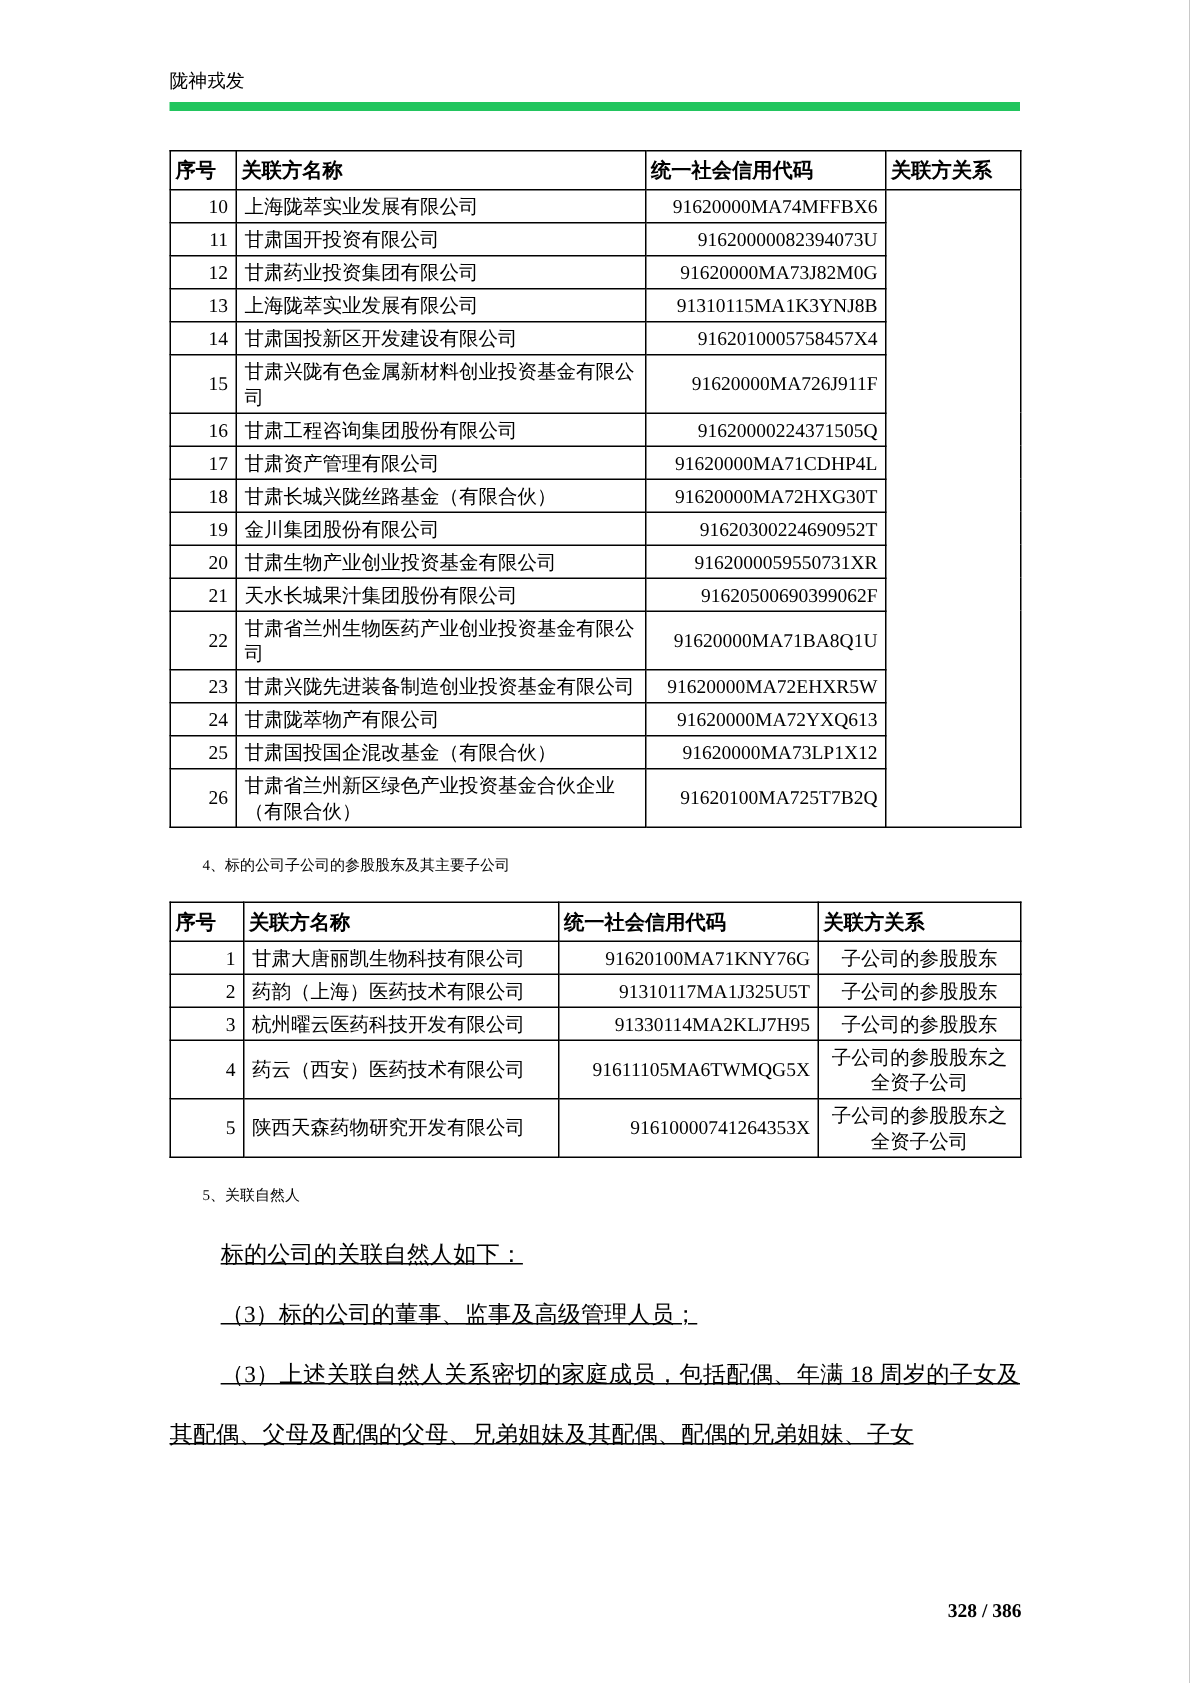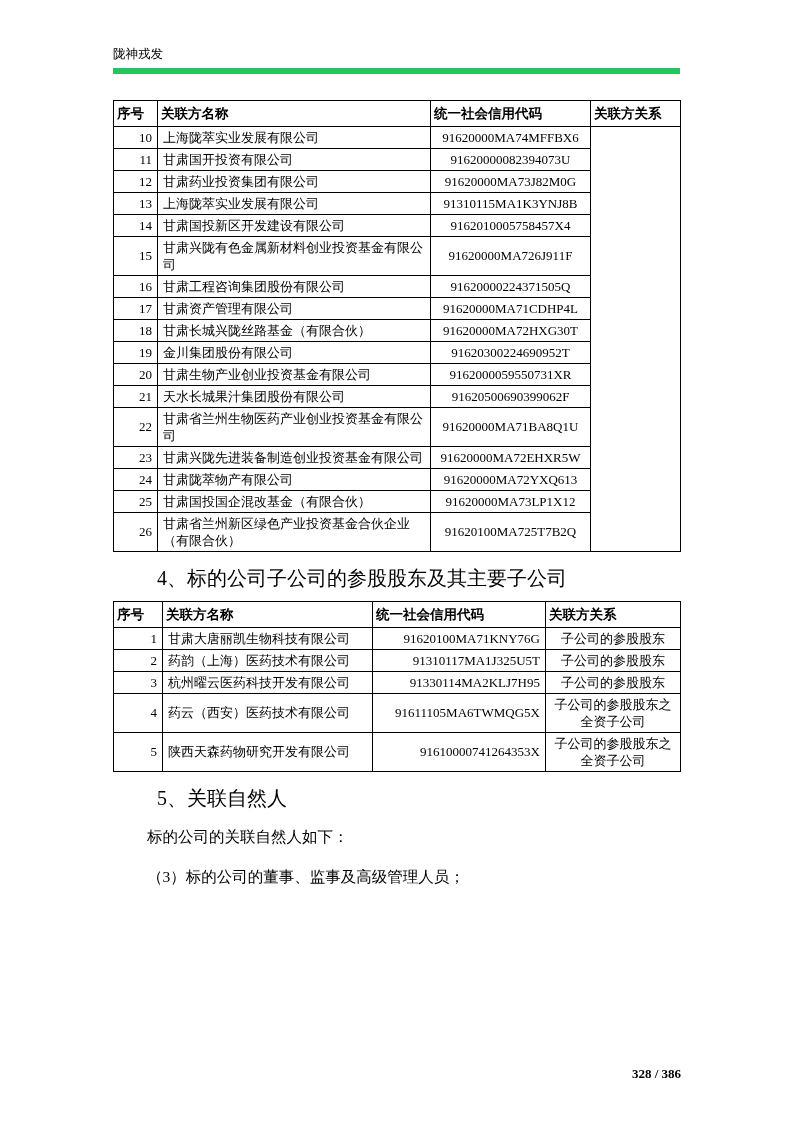--- a/index.html
+++ b/index.html
@@ -21,30 +21,30 @@
   }
   .table1 { margin-top: 26px; }
   .table2 { margin-top: 10px; }
   .rel-table th, .rel-table td {
     border: 1px solid #000; padding: 2px 5px; line-height: 17px;
     vertical-align: middle; word-break: break-all; overflow-wrap: anywhere;
   }
   .rel-table th { font-weight: bold; text-align: left; font-size: 13.5px; padding: 4px 3px; }
   .c-index { text-align: right; }
   .c-name  { text-align: left; }
-  .table1 .c-code { text-align: center; }
+  .table1 .c-code { text-align: right; }
   .table2 .c-code { text-align: right; }
   .c-rel   { text-align: center; }
   .section-heading {
-    font-size: 20px; margin: 0; padding-top: 13px;
+    font-size: 10px; margin: 0; padding-top: 13px;
     text-indent: 2.2em; line-height: 26px; font-weight: normal;
   }
   .body-para {
     font-size: 15.5px; line-height: 40px; margin: 0;
-    text-indent: 2.2em; text-align: justify;
+    text-indent: 2.2em; text-align: justify; text-decoration: underline;
   }
   .body-block { padding-top: 6px; }
   .doc-footer {
     position: absolute; bottom: 40px; right: 112px;
     font-size: 13px; font-weight: bold;
   }
 </style>
 </head>
 <body>
 
@@ -208,19 +208,20 @@
           <td class="c-rel">子公司的参股股东之全资子公司</td>
         </tr>
       </tbody>
   </table>
 
   <p class="section-heading">5、关联自然人</p>
 
   <div class="body-block">
     <p class="body-para">标的公司的关联自然人如下：</p>
     <p class="body-para">（3）标的公司的董事、监事及高级管理人员；</p>
+    <p class="body-para">（3）上述关联自然人关系密切的家庭成员，包括配偶、年满 18 周岁的子女及其配偶、父母及配偶的父母、兄弟姐妹及其配偶、配偶的兄弟姐妹、子女</p>
   </div>
 
   <div class="doc-footer">
     <span>328 / 386</span>
   </div>
 
 </div>
 
 </body></html>

